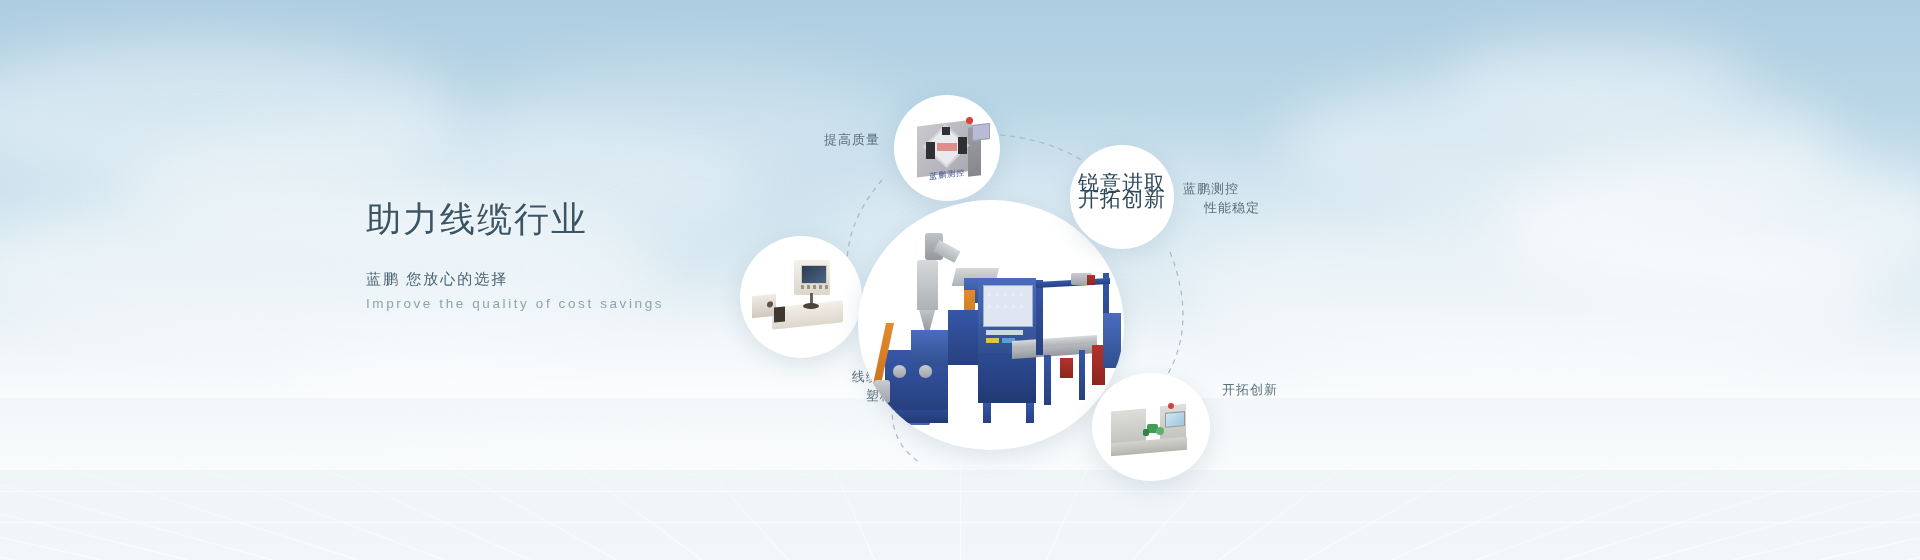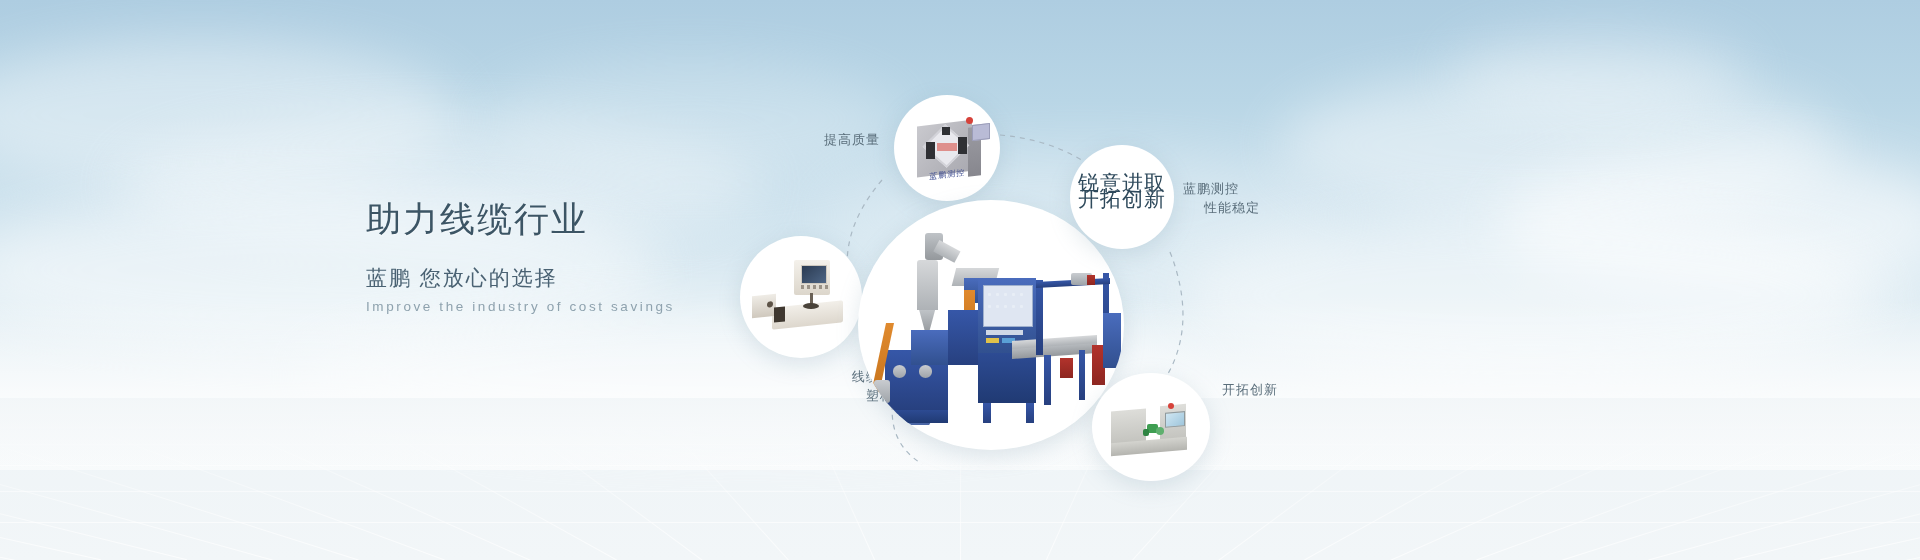--- a/index.html
+++ b/index.html
@@ -33,21 +33,21 @@
   .floor .vline{position:absolute;bottom:0;width:1px;background:linear-gradient(to bottom,rgba(255,255,255,0) 0%,rgba(255,255,255,.9) 100%);transform-origin:bottom center;}
   .floorfade{position:absolute;left:0;top:398px;width:1920px;height:70px;
              background:linear-gradient(to bottom,rgba(242,246,248,.95),rgba(242,246,248,0));}
 
   
   .copy{position:absolute;left:366px;top:196px;width:560px;}
   .headline{
     color:#3c5565;font-size:35px;line-height:46px;letter-spacing:2px;font-weight:400;
     text-shadow:0 1px 2px rgba(255,255,255,.6);
   }
-  .subhead{margin-top:22px;color:#4a6273;font-size:21px;letter-spacing:2px;}
+  .subhead{margin-top:28px;color:#4a6273;font-size:15px;letter-spacing:2px;}
   .eng{margin-top:14px;color:#8ea2ae;font-size:13.5px;letter-spacing:2.6px;line-height:26px;}
 
   
   .stage{position:absolute;left:700px;top:40px;width:1220px;height:490px;}
 
   .bubble{position:absolute;border-radius:50%;background:#ffffff;overflow:hidden;
           box-shadow:0 6px 22px rgba(120,150,170,.22);}
 
   
   .dash{position:absolute;pointer-events:none;}
@@ -166,21 +166,21 @@
       <div class="vline" style="left: 1648px; height: 606.053px; transform: rotate(74.4961deg); opacity: 0.8;"></div>
       <div class="vline" style="left: 1734px; height: 676.678px; transform: rotate(76.1486deg); opacity: 0.8;"></div>
       <div class="vline" style="left: 1820px; height: 747.759px; transform: rotate(77.4878deg); opacity: 0.8;"></div>
       <div class="vline" style="left: 1906px; height: 819.178px; transform: rotate(78.594deg); opacity: 0.8;"></div>
     </div>
   <div class="floorfade"></div>
 
   <div class="copy">
     <div class="headline">助力线缆行业</div>
     <div class="subhead">蓝鹏 您放心的选择</div>
-    <div class="eng" style="margin-top:2px">Improve the industry of cost savings</div>
+    <div class="eng" style="margin-top:2px">Improve the quality of cost savings</div>
   </div>
 
   <div class="stage">
 
     <svg class="dash" width="1220" height="490" viewBox="0 0 1220 490">
       <path d="M182,140 C150,178 140,215 152,258" fill="none" stroke="#aab9c4" stroke-width="1.2" stroke-dasharray="5 5"></path>
       <path d="M300,95 C360,100 408,128 430,170" fill="none" stroke="#aab9c4" stroke-width="1.2" stroke-dasharray="5 5"></path>
       <path d="M470,212 C492,268 486,318 452,356" fill="none" stroke="#aab9c4" stroke-width="1.2" stroke-dasharray="5 5"></path>
       <path d="M196,345 C186,382 196,408 222,424" fill="none" stroke="#aab9c4" stroke-width="1.2" stroke-dasharray="5 5"></path>
     </svg>

